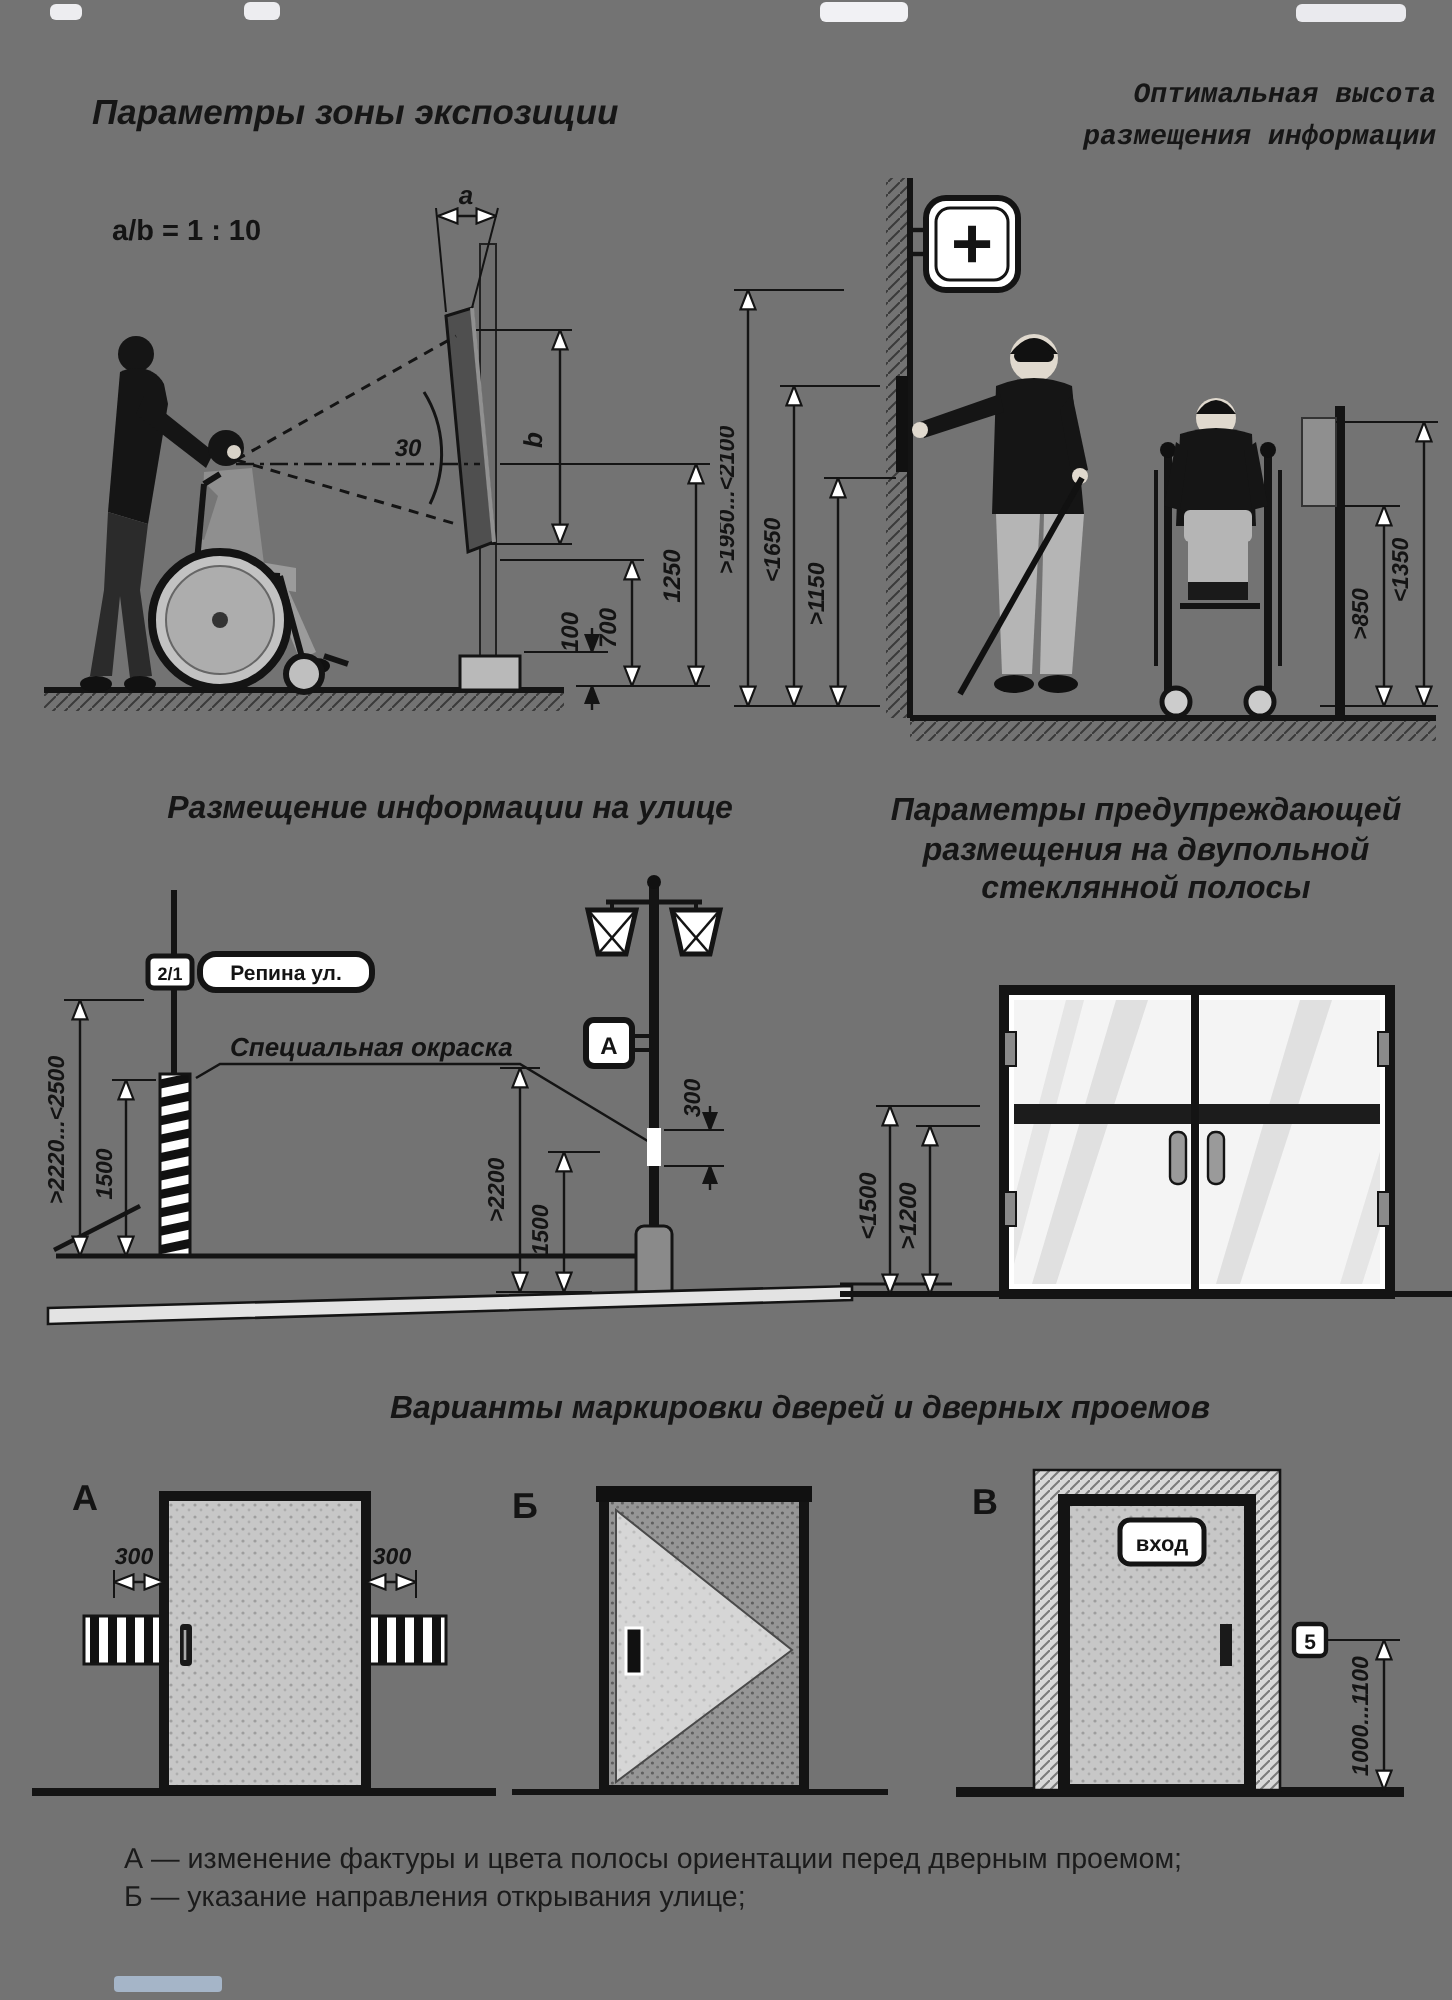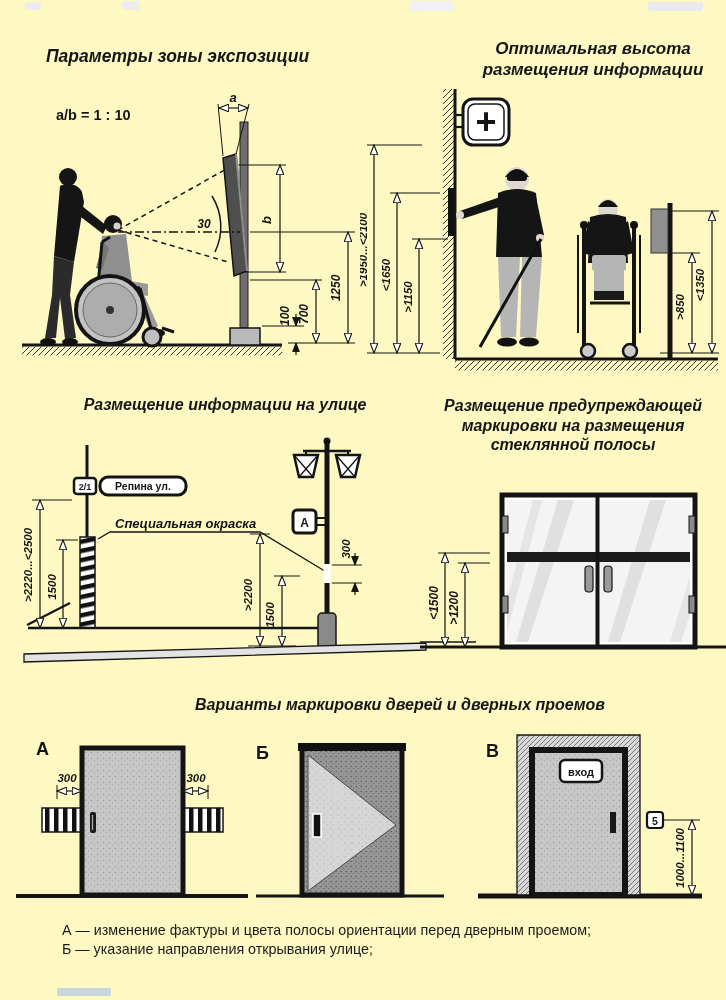--- a/index.html
+++ b/index.html
@@ -1,21 +1,21 @@
 <!DOCTYPE html>
 <html><head>
 <meta charset="utf-8">
 <style>
   html,body{margin:0;padding:0;background:#e8e8e8;}
-  #page{position:relative;width:726px;height:1000px;background:#fef9c3;overflow:hidden;
+  #page{position:relative;width:726px;height:1000px;background:#737373;overflow:hidden;
         font-family:"Liberation Sans",sans-serif;color:#141414;}
   .abs{position:absolute;}
   .fig-title{font-style:italic;font-weight:bold;color:#161616;}
   .t1{font-size:17.5px;}
-  .t2{font-size:17px;line-height:21px;text-align:center;}
+  .t2{font-size:14px;line-height:21px;text-align:right;font-family:Liberation Mono, monospace;}
   .t3{font-size:16px;text-align:center;}
   .t4{font-size:16px;line-height:19.5px;text-align:center;}
   .t5{font-size:16px;text-align:center;}
   .legend{font-size:14.3px;line-height:19px;color:#1b1b1b;}
   .legend div{white-space:nowrap;}
   svg text{font-family:"Liberation Sans",sans-serif;fill:#141414;}
   .dim{font-size:12px;font-style:italic;font-weight:bold;}
   .dimS{font-size:11.5px;font-style:italic;font-weight:bold;}
   .lbl{font-size:13px;font-weight:bold;font-style:italic;}
   .big{font-size:18px;font-weight:bold;}
@@ -35,22 +35,22 @@
   <div class="abs fig-title t1" style="left:46px;top:46px;">Параметры зоны экспозиции</div>
 
   <div class="abs fig-title t2" style="left:468px;top:38px;width:250px;">
     <div>Оптимальная высота</div>
     <div>размещения информации</div>
   </div>
 
   <div class="abs fig-title t3" style="left:15px;top:396px;width:420px;">Размещение информации на улице</div>
 
   <div class="abs fig-title t4" style="left:420px;top:396px;width:306px;">
-    <div>Размещение предупреждающей</div>
-    <div>маркировки на размещения</div>
+    <div>Параметры предупреждающей</div>
+    <div>размещения на двупольной</div>
     <div>стеклянной полосы</div>
   </div>
 
   <div class="abs fig-title t5" style="left:40px;top:696px;width:720px;">Варианты маркировки  дверей и дверных проемов</div>
 
   <svg class="abs" style="left:10px;top:90px;" width="350" height="285" viewBox="0 0 350 285">
     <defs>
       <pattern id="h1" width="6" height="6" patternUnits="userSpaceOnUse">
         <path d="M0,6 L6,0" stroke="#3a3a3a" stroke-width="1"></path>
       </pattern>

